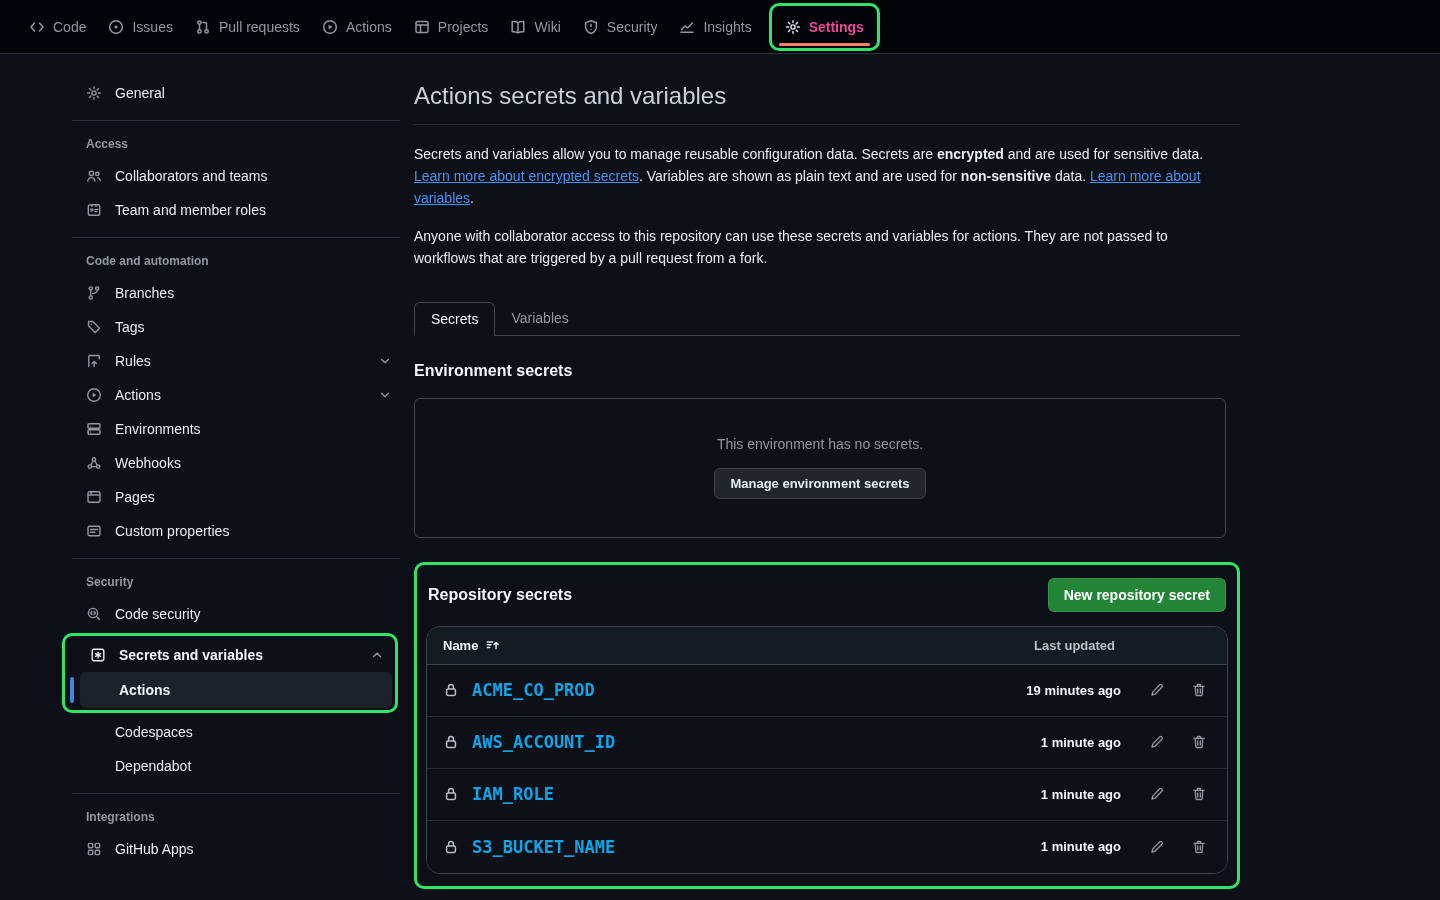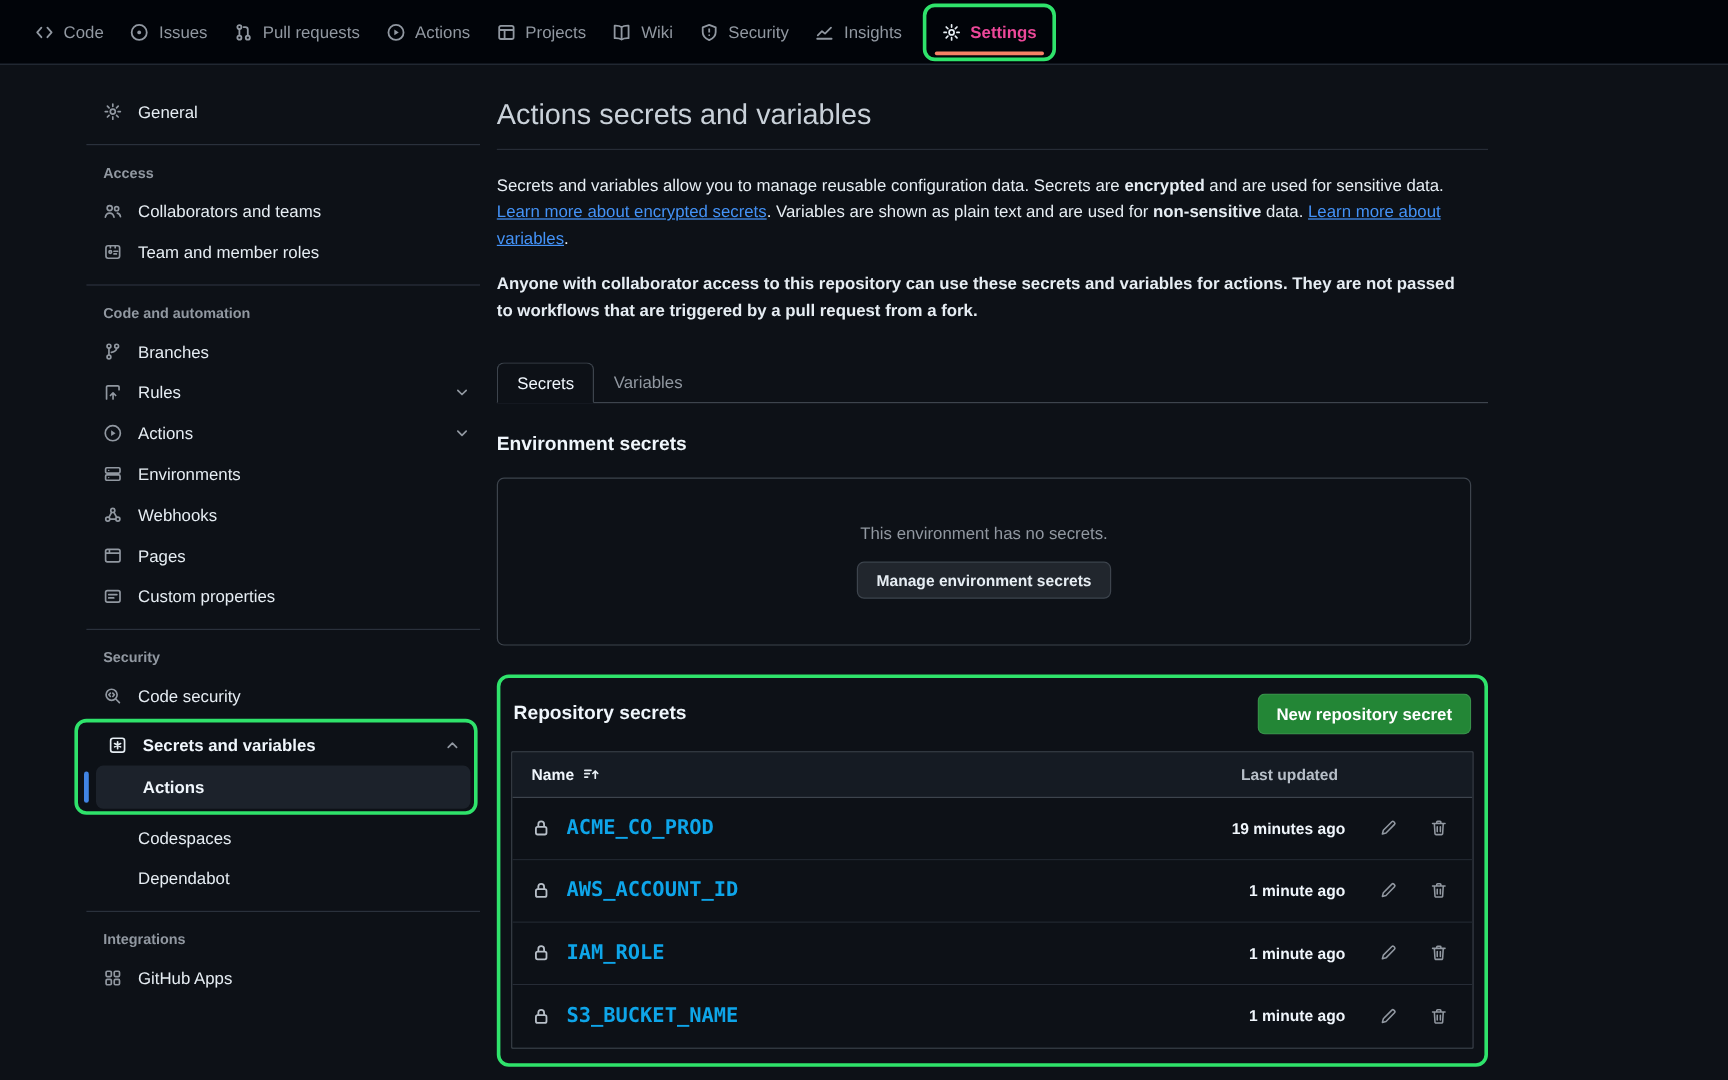--- a/index.html
+++ b/index.html
@@ -104,21 +104,21 @@
 
   
   .page-title {
     font-size: 24px; font-weight: 400; color: #c9d1d9;
     padding-bottom: 14px;
     border-bottom: 1px solid #262c36;
   }
   .intro { margin-top: 18px; line-height: 1.58; color: #e6edf3; max-width: 810px; }
   .intro b { font-weight: 700; }
   .intro .link { color: #4493f8; text-decoration: underline; cursor: pointer; }
-  .intro-p2 { margin-top: 16px; line-height: 1.58; max-width: 810px; font-weight: bold; }
+  .intro-p2 { margin-top: 16px; line-height: 1.58; max-width: 810px; }
 
   .tabnav { margin-top: 32px; border-bottom: 1px solid var(--border); display: flex; }
   .tab {
     padding: 8px 16px;
     color: var(--muted);
     cursor: pointer;
     margin-bottom: -1px;
     text-align: center;
   }
   .tab.active {
@@ -169,21 +169,21 @@
     color: #ffffff;
     font-weight: 600;
     font-size: 14px;
     padding: 8px 15px;
     cursor: pointer;
     font-family: "Liberation Sans", sans-serif;
   }
   .secrets-table {
     margin-top: 14px;
     border: 1px solid var(--border);
-    border-radius: 1px;
+    border-radius: 14px;
     overflow: hidden;
   }
   .tbl-head {
     background: #151b23;
     height: 38px;
     display: flex; align-items: center;
     padding: 0 16px;
     border-bottom: 1px solid var(--border);
     font-size: 13px;
   }
@@ -357,20 +357,29 @@
       <span class="ico">
         <svg width="16" height="16" viewBox="0 0 16 16" fill="none" stroke="currentColor" stroke-width="1.4" stroke-linecap="round">
             <circle cx="4.8" cy="3.5" r="1.6"></circle>
             <circle cx="11.2" cy="3.5" r="1.6"></circle>
             <circle cx="4.8" cy="12.5" r="1.6"></circle>
             <line x1="4.8" y1="5.2" x2="4.8" y2="10.8"></line>
             <path d="M11.2 5.2c0 2.4-2.4 3-4.4 3.4"></path>
           </svg>
       </span>
       <span class="lbl">Branches</span>
+    </div>
+    <div class="sb-item">
+      <span class="ico">
+        <svg width="16" height="16" viewBox="0 0 16 16" fill="none" stroke="currentColor" stroke-width="1.4" stroke-linejoin="round">
+            <path d="M2.5 6.8V3.2a.7.7 0 0 1 .7-.7h3.6l6.7 6.7-4.3 4.3z"></path>
+            <circle cx="5.5" cy="5.5" r="0.8" fill="currentColor" stroke="none"></circle>
+          </svg>
+      </span>
+      <span class="lbl">Tags</span>
     </div>
     <div class="sb-item">
       <span class="ico">
         <svg width="16" height="16" viewBox="0 0 16 16" fill="none" stroke="currentColor" stroke-width="1.4" stroke-linecap="round" stroke-linejoin="round">
             <path d="M2.8 13.5V3.6a1.1 1.1 0 0 1 1.1-1.1h8.2a1.1 1.1 0 0 1 1.1 1.1v2.2"></path>
             <path d="M8.2 13.5V8.6M6 10.6l2.2-2.2 2.2 2.2"></path>
           </svg>
       </span>
       <span class="lbl">Rules</span>
       <span class="chev">

